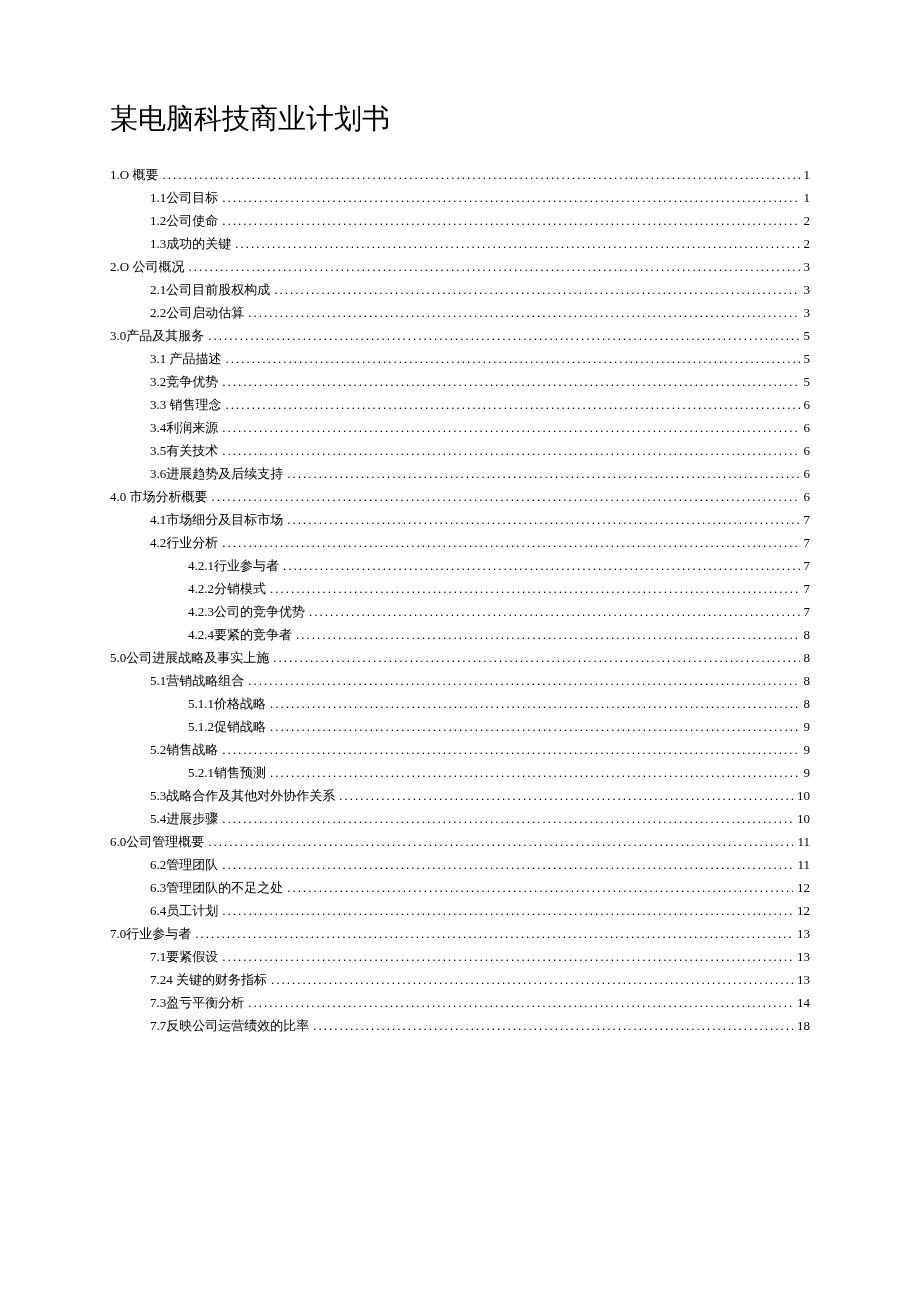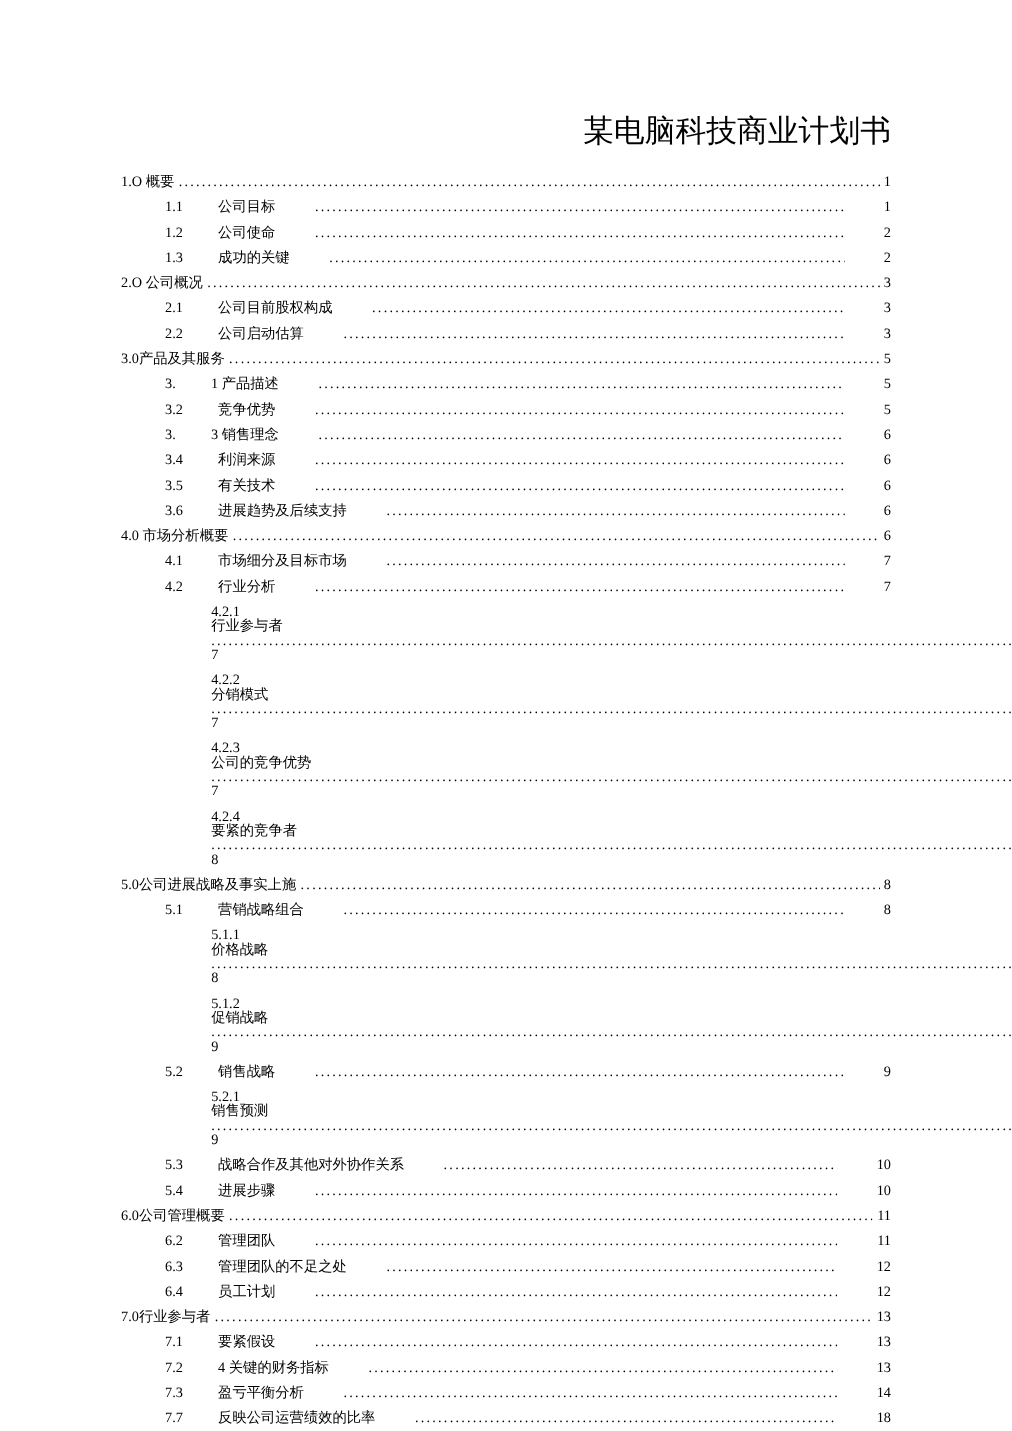--- a/index.html
+++ b/index.html
@@ -5,24 +5,24 @@
     * { margin: 0; padding: 0; box-sizing: border-box; }
     body {
       width: 920px;
       height: 1301px;
       background: #fff;
       font-family: "SimSun", "宋体", serif;
       color: #000;
       padding: 100px 110px 60px 110px;
     }
     .title {
-      text-align: right;
+      text-align: left;
       font-size: 28px;
       font-weight: normal;
-      margin-bottom: 20px;
+      margin-bottom: 30px;
       font-family: "SimSun", "宋体", serif;
     }
     .toc { font-size: 13px; line-height: 1.0; }
     .toc-row {
       display: flex;
       align-items: baseline;
       white-space: nowrap;
       margin-bottom: 10px;
     }
     .toc-num { flex: 0 0 auto; }
@@ -32,22 +32,22 @@
       overflow: hidden;
       letter-spacing: 2px;
       color: #000;
       margin: 0 4px;
     }
     .toc-dots::after {
       content: "..........................................................................................................................................................";
     }
     .toc-page { flex: 0 0 auto; }
     .indent-0 { padding-left: 0px; }
-    .indent-1 { padding-left: 40px; gap: 32px; }
-    .indent-2 { padding-left: 78px; flex-direction: column; }
+    .indent-1 { padding-left: 40px; }
+    .indent-2 { padding-left: 78px; }
   </style>
 </head>
 <body>
 
 <h1 class="title">某电脑科技商业计划书</h1>
 
 <div class="toc" id="toc-container">
     <div class="toc-row indent-0">
       <span class="toc-num">1.</span>
       <span class="toc-label">O 概要</span>

